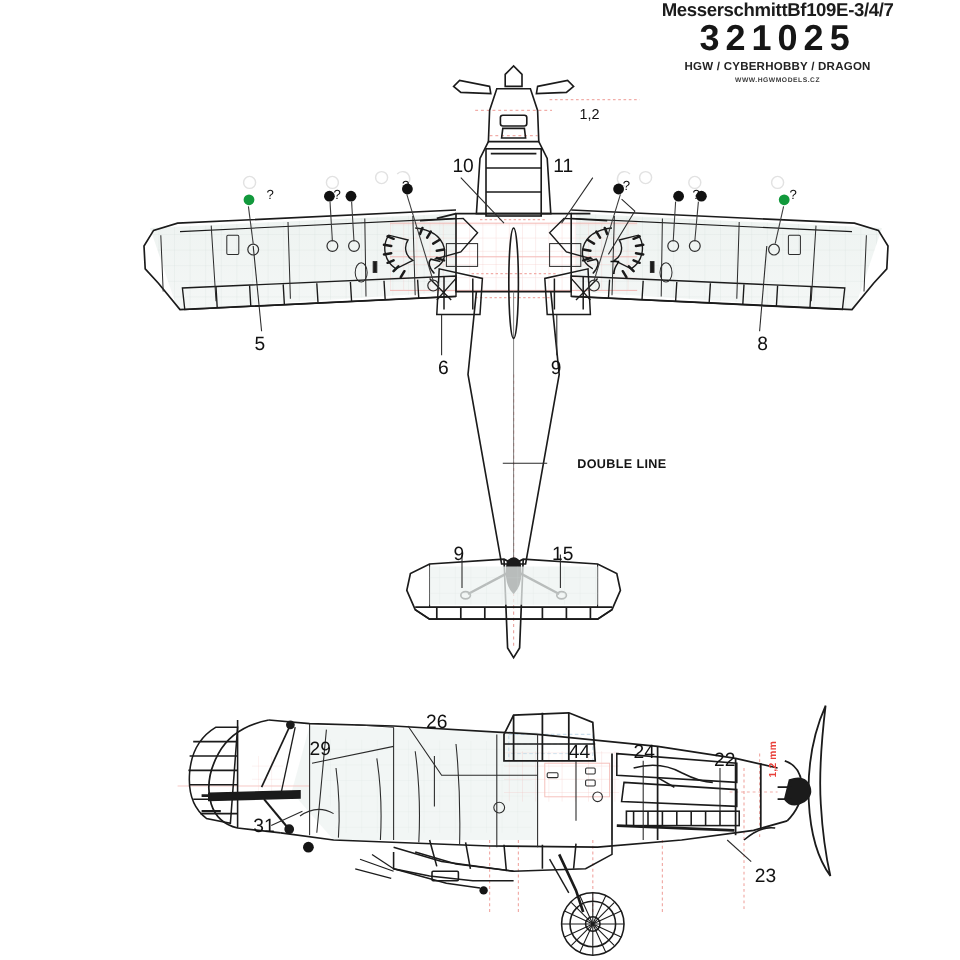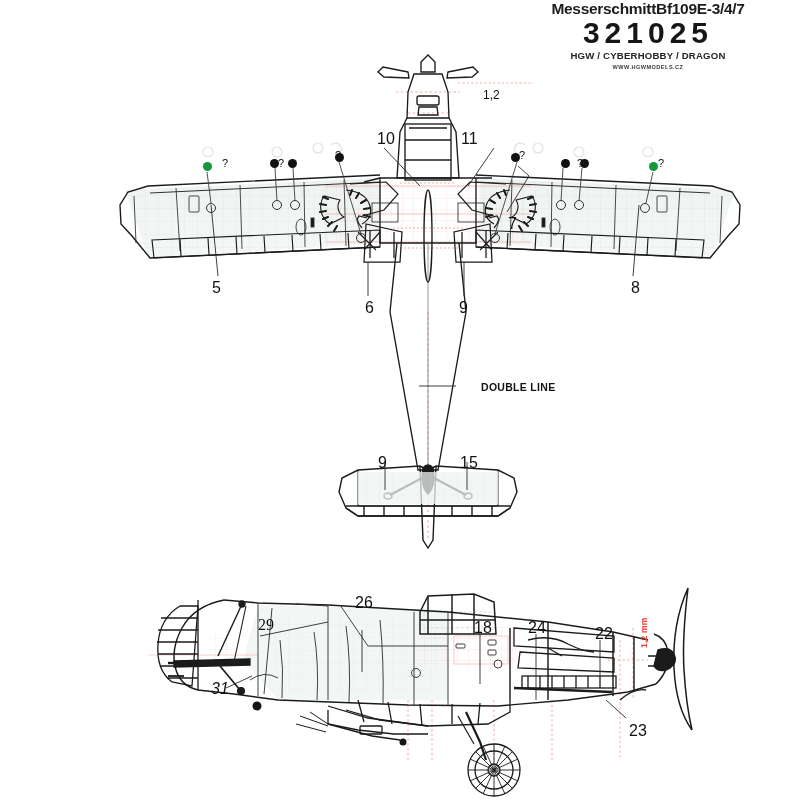--- a/index.html
+++ b/index.html
@@ -417,24 +417,24 @@
     <span class="dot black" style="left:242px;top:159px;"></span>
     <span class="dot black" style="left:260px;top:159px;"></span>
     <span class="dot black" style="left:307px;top:153px;"></span>
     <span class="dot black" style="left:483px;top:153px;"></span>
     <span class="dot black" style="left:533px;top:159px;"></span>
     <span class="dot black" style="left:552px;top:159px;"></span>
     <span class="dot green" style="left:621px;top:162px;"></span>
   </div>
 
   <div>
-    <div class="cl" style="left:230px;top:617px;font-family:Liberation Serif, serif;">29</div>
+    <div class="cl" style="left:230px;top:617px;">29</div>
     <div class="cl" style="left:327px;top:595px;">26</div>
-    <div class="cl" style="left:183px;top:681px;font-style:italic;">31</div>
-    <div class="cl" style="left:446px;top:620px;">18</div>
+    <div class="cl" style="left:183px;top:681px;">31</div>
+    <div class="cl" style="left:446px;top:620px;">44</div>
     <div class="cl" style="left:500px;top:620px;">24</div>
     <div class="cl" style="left:567px;top:626px;">22</div>
     <div class="cl" style="left:601px;top:723px;">23</div>
 
     <div class="redv" style="left:611px;top:648px;">1,2 mm</div>
   </div>
 
 </div>
 
 </body></html>

